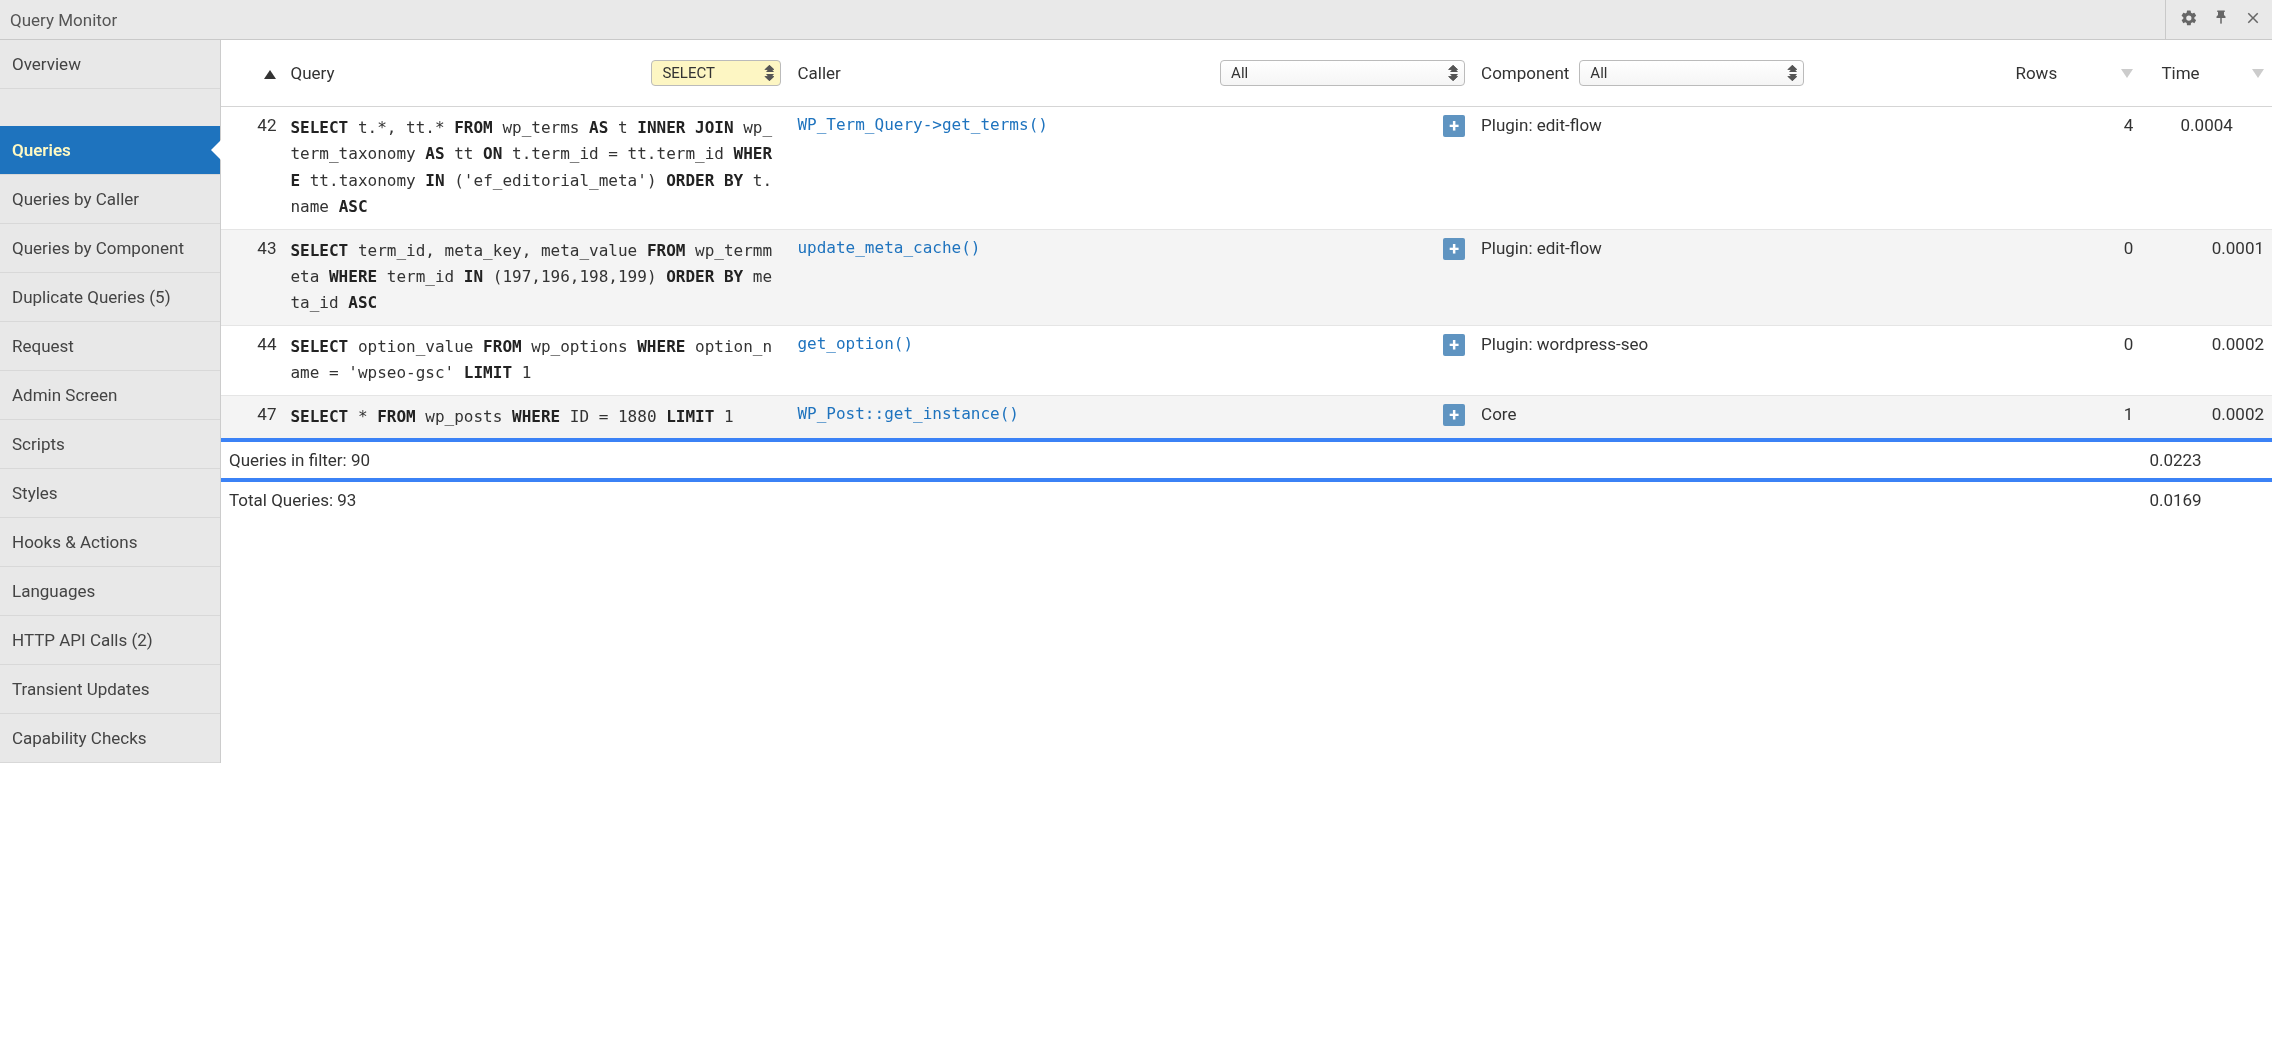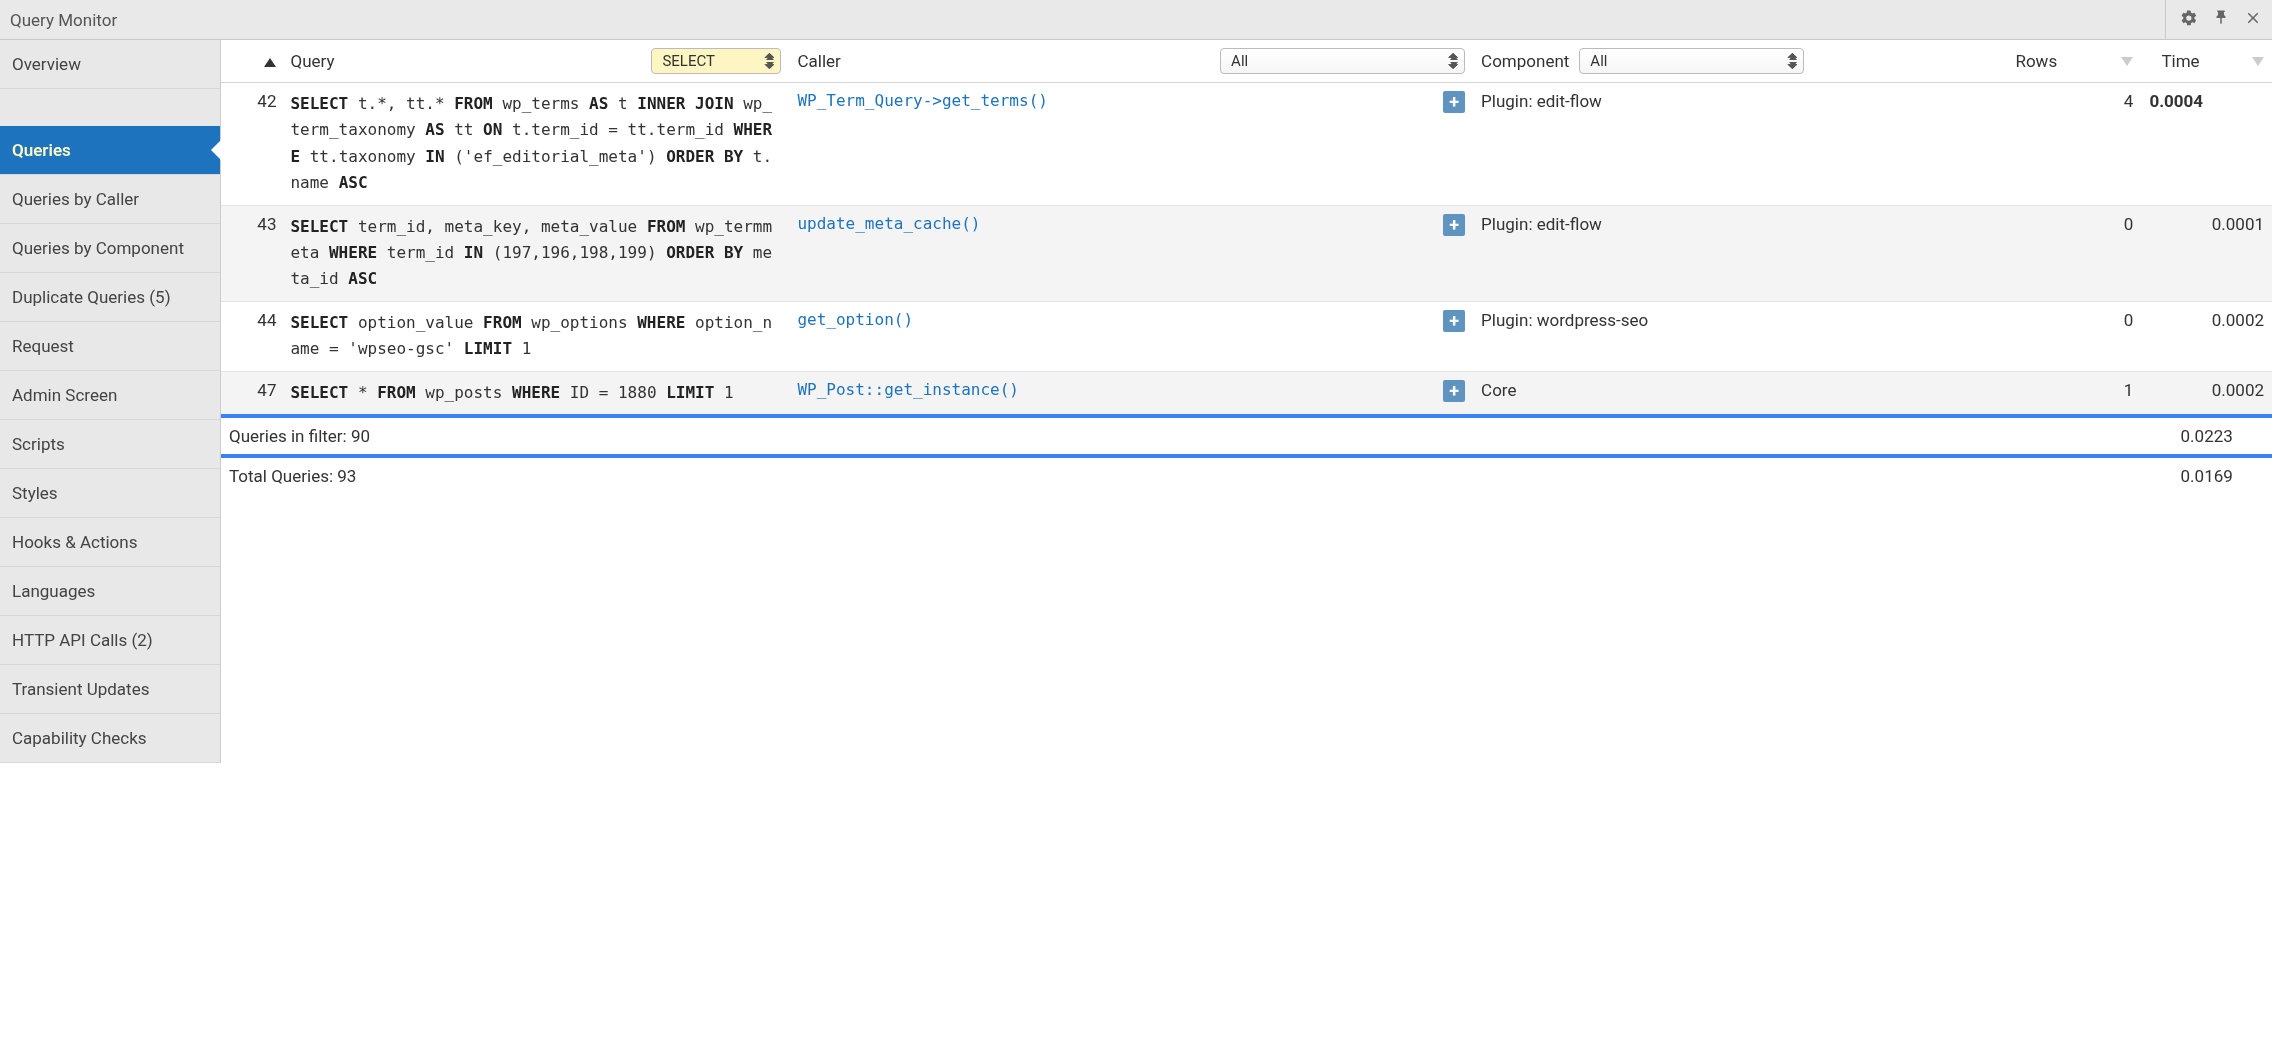--- a/index.html
+++ b/index.html
@@ -50,21 +50,21 @@
     border-top: 10px solid transparent;
     border-bottom: 10px solid transparent;
     border-right: 10px solid #fff;
   }
   .content { flex: 1; }
   table { width: 100%; border-collapse: collapse; table-layout: fixed; }
   thead th {
     text-align: left;
     font-weight: 400;
     font-size: 17px;
-    padding: 8px 8px;
+    padding: 20px 8px;
     border-bottom: 1px solid #d5d5d5;
     background: #fff;
     position: relative;
   }
   thead th .th-flex { display: flex; align-items: center; gap: 10px; }
   tbody td {
     padding: 8px 8px;
     border-bottom: 1px solid #e5e5e5;
     vertical-align: top;
     font-size: 17px;
@@ -145,21 +145,21 @@
     border-top: 9px solid #ccc;
     display: inline-block;
     margin-left: auto;
   }
   tfoot td {
     padding: 8px 8px;
     border-top: 4px solid #3b82f6;
     font-size: 17px;
   }
   tfoot .label-cell { }
-  tfoot .num-cell { text-align: center; }
+  tfoot .num-cell { text-align: left; }
   .th-right { justify-content: space-between; margin-left: 12px; }
 </style>
 </head>
 <body>
 
 <div class="titlebar">
   <div class="title">Query Monitor</div>
   <div class="icons">
     <span>
       <svg viewBox="0 0 24 24">
@@ -270,21 +270,21 @@
               <div class="sql"><span class="kw">SELECT</span> t.*, tt.* <span class="kw">FROM</span> wp_terms  <span class="kw">AS</span> t <span class="kw">INNER JOIN</span> wp_term_taxonomy  <span class="kw">AS</span> tt <span class="kw">ON</span> t.term_id = tt.term_id <span class="kw">WHERE</span> tt.taxonomy  <span class="kw">IN</span> ('ef_editorial_meta') <span class="kw">ORDER BY</span> t.name  <span class="kw">ASC</span> </div>
             </td>
             <td class="col-caller">
               <div class="caller-row">
                 <span class="caller-link">WP_Term_Query-&gt;get_terms()</span>
                 <div class="plus-btn">+</div>
               </div>
             </td>
             <td class="col-component">Plugin: edit-flow</td>
             <td class="col-rows" style="text-align: right;">4</td>
-            <td class="col-time" style="text-align: left; font-weight: bold;">0.0004</td>
+            <td class="col-time" style="text-align: center;">0.0004</td>
           </tr>
           <tr>
             <td class="col-num">43</td>
             <td class="col-query">
               <div class="sql"><span class="kw">SELECT</span> term_id, meta_key, meta_value <span class="kw">FROM</span> wp_termmeta <span class="kw">WHERE</span> term_id  <span class="kw">IN</span> (197,196,198,199) <span class="kw">ORDER BY</span> meta_id  <span class="kw">ASC</span> </div>
             </td>
             <td class="col-caller">
               <div class="caller-row">
                 <span class="caller-link">update_meta_cache()</span>
                 <div class="plus-btn">+</div>

